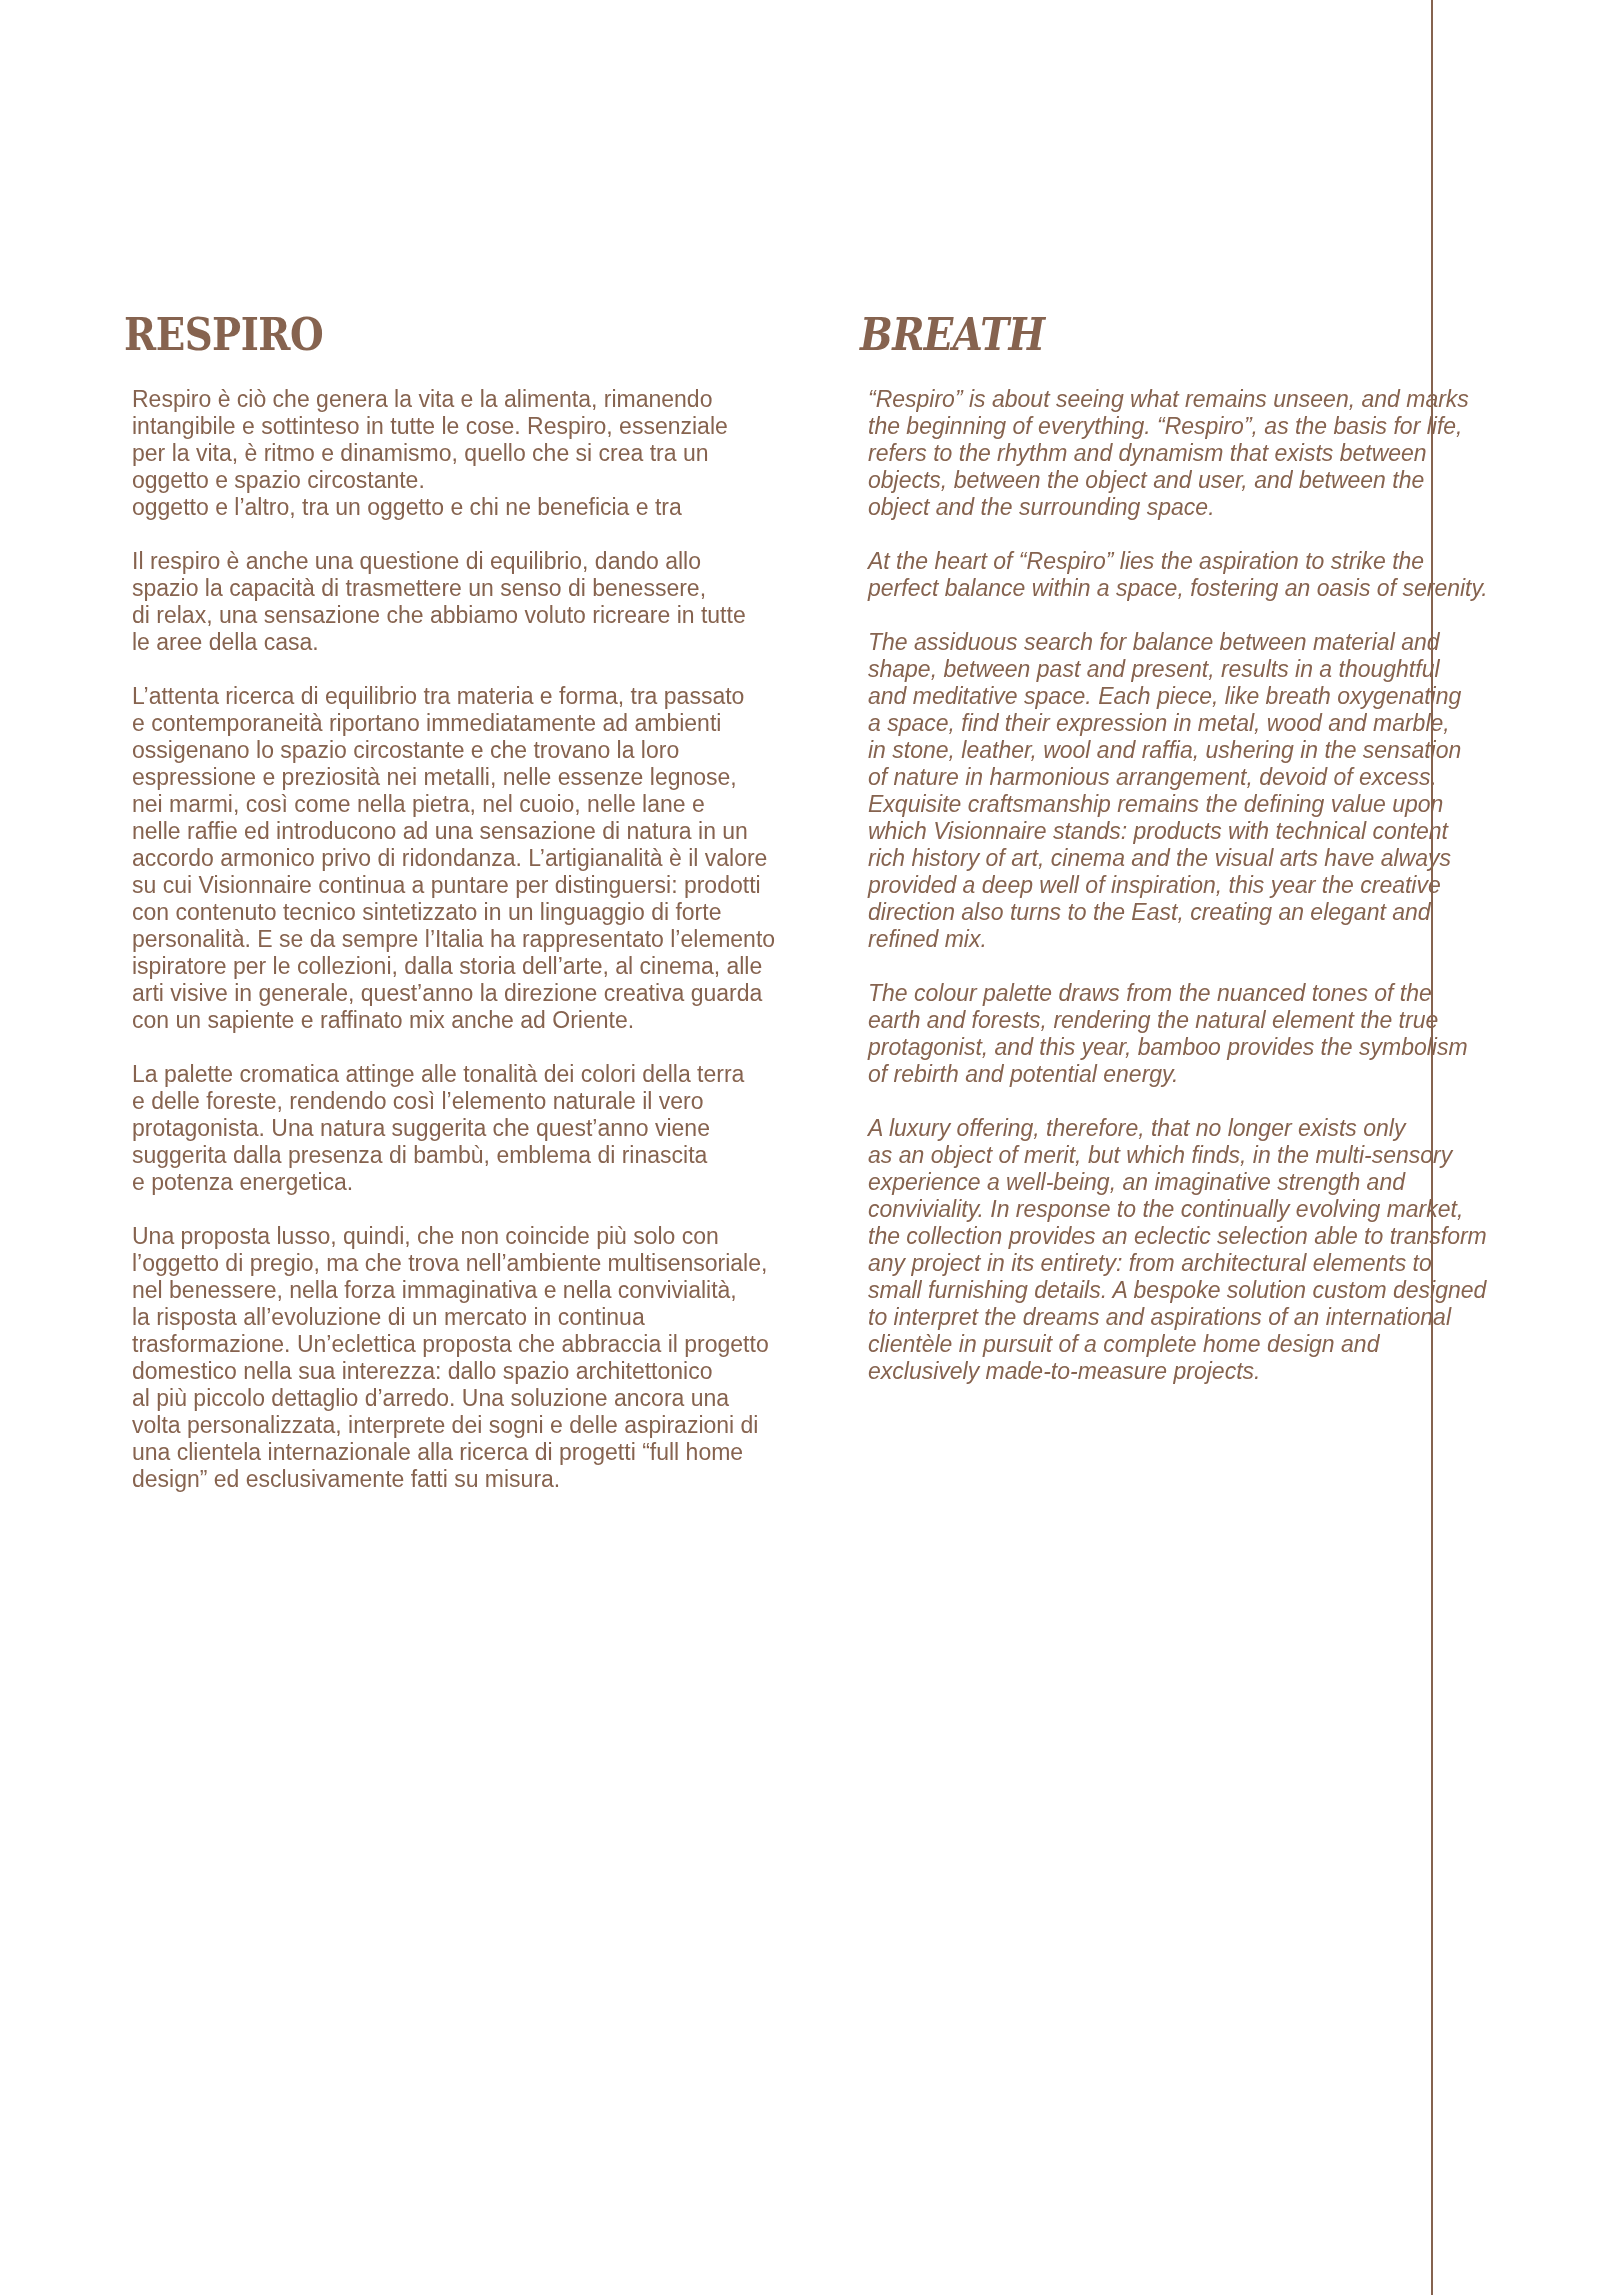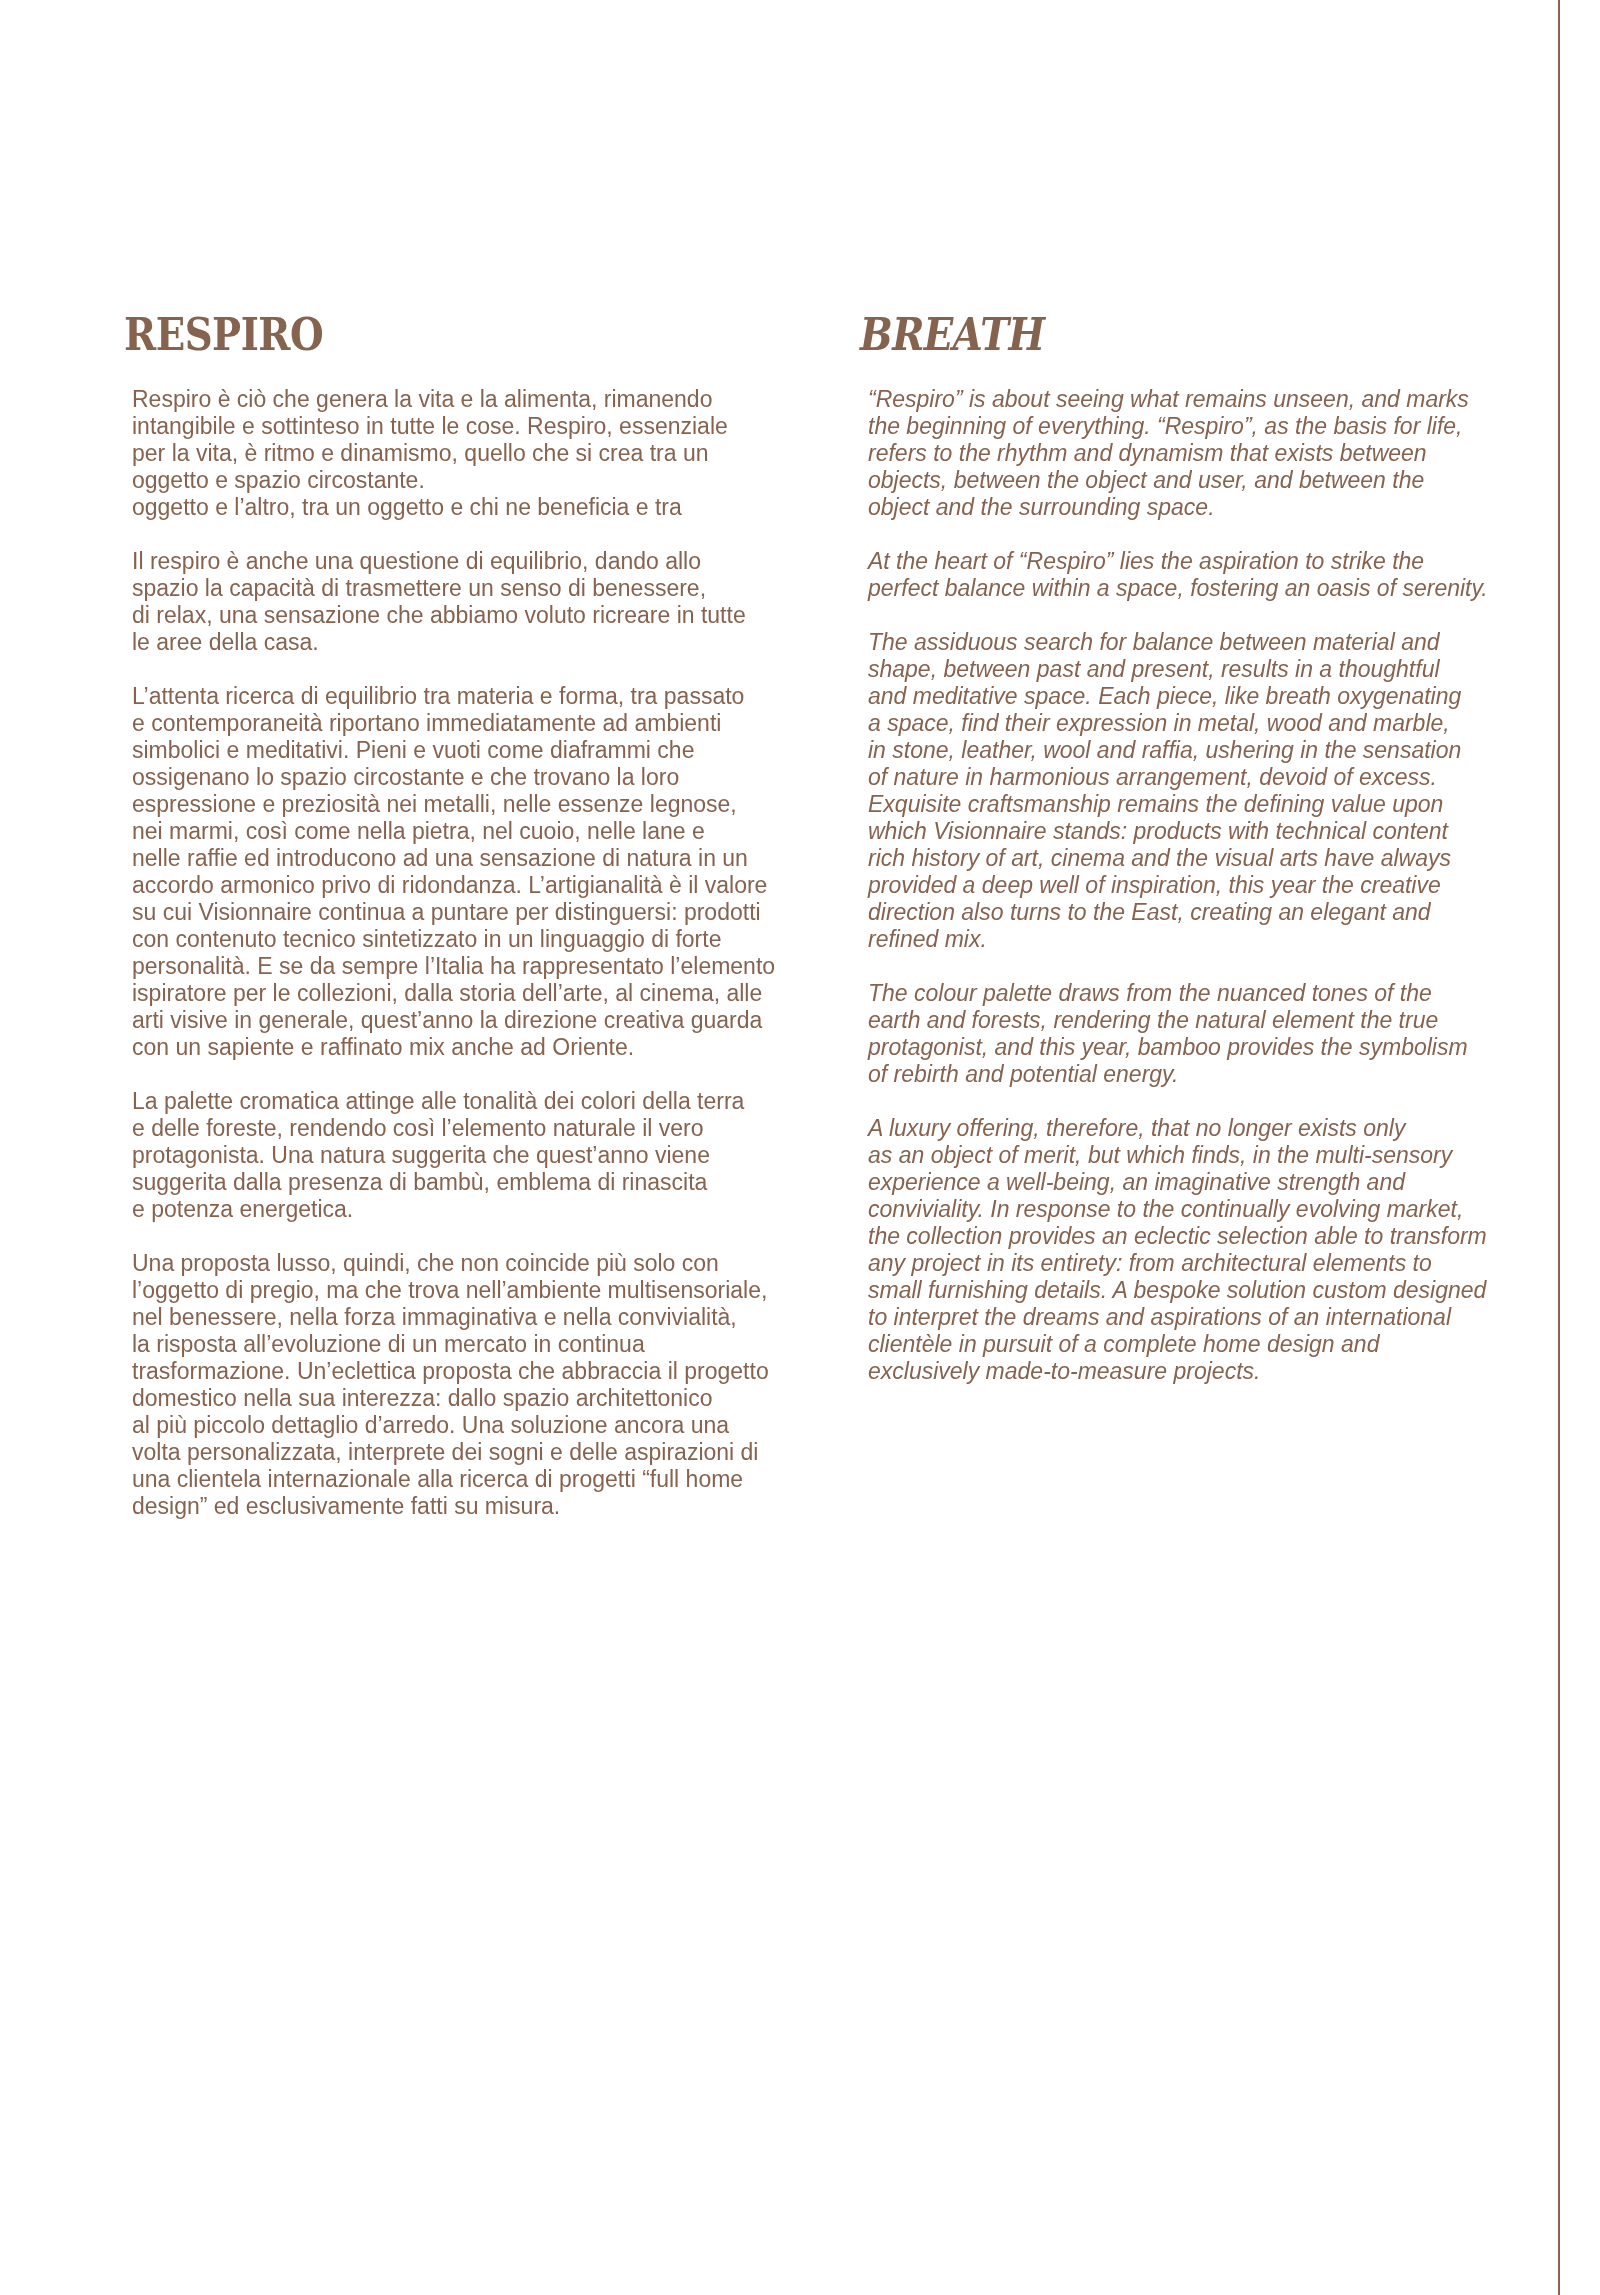--- a/index.html
+++ b/index.html
@@ -9,21 +9,21 @@
     }
     body {
       width: 1601px;
       height: 2295px;
       position: relative;
       overflow: hidden;
     }
     .page {
       position: absolute;
       left: 0; top: 0;
-      width: 1560px;
+      width: 1433px;
       height: 2295px;
       background: #ffffff;
     }
     .edge-line {
       position: absolute;
       top: 0;
       right: 0;
       width: 1.9px;
       height: 2295px;
       background: #86634f;
@@ -80,21 +80,20 @@
     <p class="paragraph">
       <span class="line">Il respiro è anche una questione di equilibrio, dando allo</span>
       <span class="line">spazio la capacità di trasmettere un senso di benessere,</span>
       <span class="line">di relax, una sensazione che abbiamo voluto ricreare in tutte</span>
       <span class="line">le aree della casa.</span>
     </p>
 
     <p class="paragraph">
       <span class="line">L’attenta ricerca di equilibrio tra materia e forma, tra passato</span>
       <span class="line">e contemporaneità riportano immediatamente ad ambienti</span>
-      <span class="line">simbolici e meditativi. Pieni e vuoti come diaframmi che</span>
       <span class="line">ossigenano lo spazio circostante e che trovano la loro</span>
       <span class="line">espressione e preziosità nei metalli, nelle essenze legnose,</span>
       <span class="line">nei marmi, così come nella pietra, nel cuoio, nelle lane e</span>
       <span class="line">nelle raffie ed introducono ad una sensazione di natura in un</span>
       <span class="line">accordo armonico privo di ridondanza. L’artigianalità è il valore</span>
       <span class="line">su cui Visionnaire continua a puntare per distinguersi: prodotti</span>
       <span class="line">con contenuto tecnico sintetizzato in un linguaggio di forte</span>
       <span class="line">personalità. E se da sempre l’Italia ha rappresentato l’elemento</span>
       <span class="line">ispiratore per le collezioni, dalla storia dell’arte, al cinema, alle</span>
       <span class="line">arti visive in generale, quest’anno la direzione creativa guarda</span>

